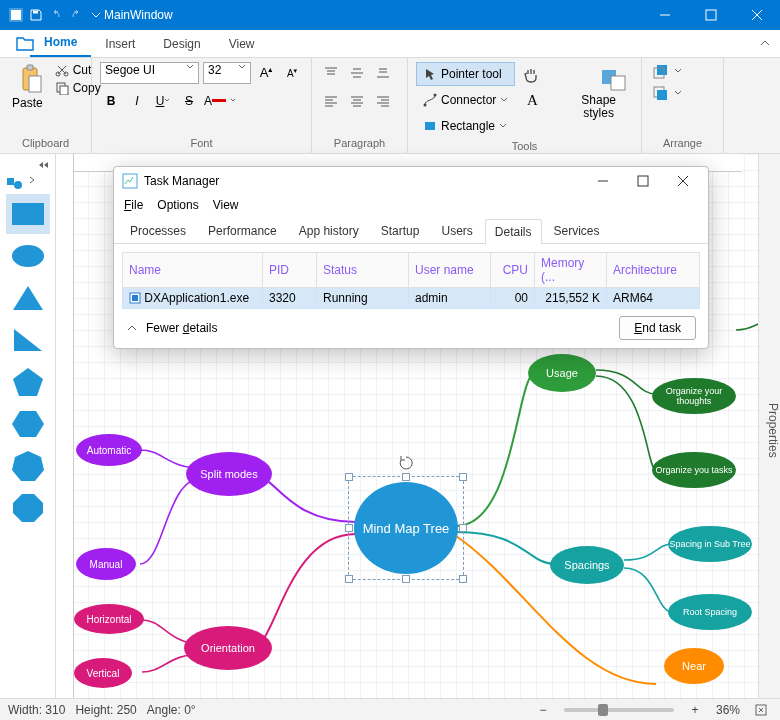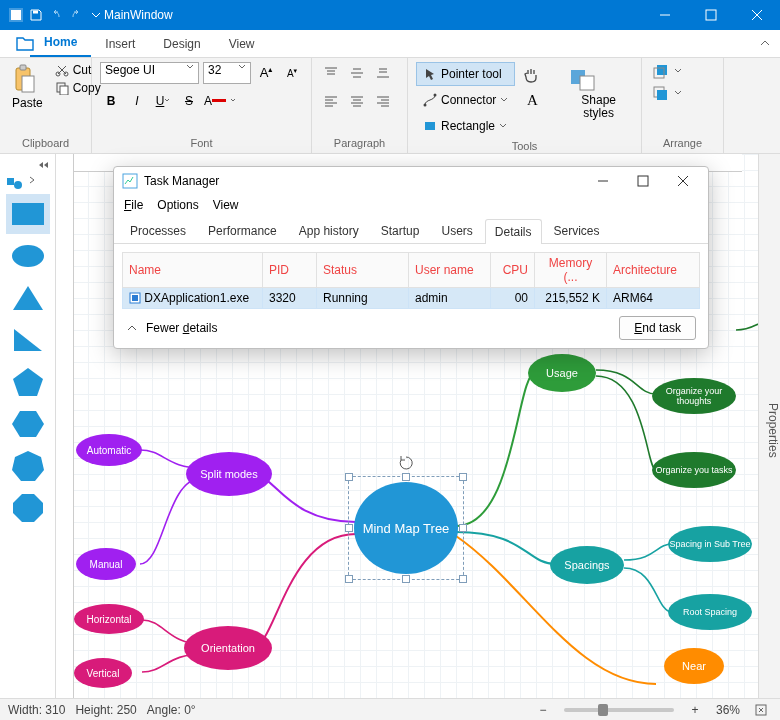--- a/index.html
+++ b/index.html
@@ -12,21 +12,21 @@
 .tabstrip{height:28px;background:#fff;border-bottom:1px solid #dcdcdc;display:flex;align-items:flex-end;padding-left:30px;position:relative}
 .tabstrip .fbtn{position:absolute;left:8px;top:3px;width:34px;height:22px;display:flex;align-items:center;justify-content:center;cursor:pointer}
 .tabstrip .fbtn svg{stroke:#0078d4}
 .tab{padding:6px 14px;cursor:pointer;color:#444}
 .tab.active{color:#0078d4;border-bottom:2px solid #0078d4;font-weight:600}
 .tabstrip .chev{position:absolute;right:8px;top:6px;cursor:pointer}
 .ribbon{height:96px;background:#f3f3f3;border-bottom:1px solid #dcdcdc;display:flex}
 .rgroup{border-right:1px solid #dcdcdc;display:flex;flex-direction:column;padding:4px 8px 2px}
 .rgroup .body{flex:1;display:flex;align-items:flex-start;gap:6px}
 .rgroup .label{text-align:center;color:#666;font-size:11px;padding:2px 0}
-.vbtn{display:flex;flex-direction:column;align-items:flex-start;gap:2px;cursor:pointer;padding:2px 4px}
+.vbtn{display:flex;flex-direction:column;align-items:flex-end;gap:2px;cursor:pointer;padding:2px 4px}
 .smallbtns{display:flex;flex-direction:column;gap:2px;justify-content:center}
 .sbtn{display:flex;align-items:center;gap:4px;cursor:pointer;padding:1px 2px}
 .combo{height:22px;border:1px solid #ababab;background:#fff;display:flex;padding:0 4px;cursor:pointer}
 .combo .cv{flex:1}
 .row{display:flex;gap:4px;align-items:center}
 .ibtn{width:22px;height:22px;display:flex;align-items:center;justify-content:center;cursor:pointer}
 .toolrow{display:flex;align-items:center;gap:4px;height:24px;padding:0 6px;border:1px solid transparent;cursor:pointer}
 .toolrow.sel{background:#d0e4f5;border:1px solid #9ac3e6}
 .workspace{position:absolute;top:154px;left:0;right:0;bottom:22px;display:flex}
 .shapepanel{width:56px;border-right:1px solid #dcdcdc;background:#fff;display:flex;flex-direction:column;align-items:center;padding-top:4px;gap:2px}
@@ -57,21 +57,21 @@
 .tm-title .t{font-size:12px}
 .tm-title .sp{flex:1}
 .tm-title .wb{width:34px;height:24px;display:flex;align-items:center;justify-content:center;cursor:pointer}
 .tm-menu{height:22px;display:flex;align-items:center;gap:14px;padding:0 10px;font-size:12px}
 .tm-menu span{cursor:pointer}
 .tm-tabs{height:28px;display:flex;align-items:flex-end;padding:0 6px;gap:2px;border-bottom:1px solid #dcdcdc}
 .tm-tab{padding:5px 9px;border:1px solid transparent;border-bottom:none;cursor:pointer;font-size:12px;color:#333;border-radius:3px 3px 0 0}
 .tm-tab.active{background:#fff;border-color:#dcdcdc;position:relative;top:1px}
 .tm-grid{flex:1;padding:8px 8px 0}
 .tm-table{width:100%;border-collapse:collapse;font-size:12px}
-.tm-table th{text-align:left;font-weight:400;border:1px solid #e1e1e1;padding:3px 6px;background:#fafafa;color:#ef4444}
+.tm-table th{text-align:left;font-weight:400;border:1px solid #e1e1e1;padding:3px 6px;background:#fafafa;color:#8b5cf6}
 .tm-table td{border:1px solid #cde3f7;padding:3px 6px;background:#d6e8f7}
 .tm-foot{height:40px;display:flex;align-items:center;padding:0 12px;gap:8px}
 .tm-foot .sp{flex:1}
 .tm-btn{border:1px solid #adadad;background:#fdfdfd;padding:4px 14px;border-radius:3px;cursor:pointer;font-size:12px}
 .u{text-decoration:underline}
 svg{display:block}
 </style>
 </head>
 <body>
 
@@ -513,21 +513,21 @@
   </div>
   <div class="tm-grid">
     <table class="tm-table">
       <thead>
           <tr>
         <th style="width:140px">Name</th>
         <th style="width:54px">PID</th>
         <th style="width:92px">Status</th>
         <th style="width:82px">User name</th>
         <th style="width:44px;text-align:right">CPU</th>
-        <th style="width:72px;text-align:center">Memory (...</th>
+        <th style="width:72px;text-align:left">Memory (...</th>
         <th>Architecture</th>
       </tr>
         </thead>
       <tbody>
           <tr>
         <td><svg width="12" height="12" style="display:inline;vertical-align:-2px">
                 <rect x="1" y="1" width="10" height="10" fill="#fff" stroke="#2b7cd3"></rect>
                 <rect x="3" y="3" width="6" height="6" fill="#2b7cd3"></rect>
               </svg> <span>DXApplication1.exe</span></td>
         <td>3320</td>

